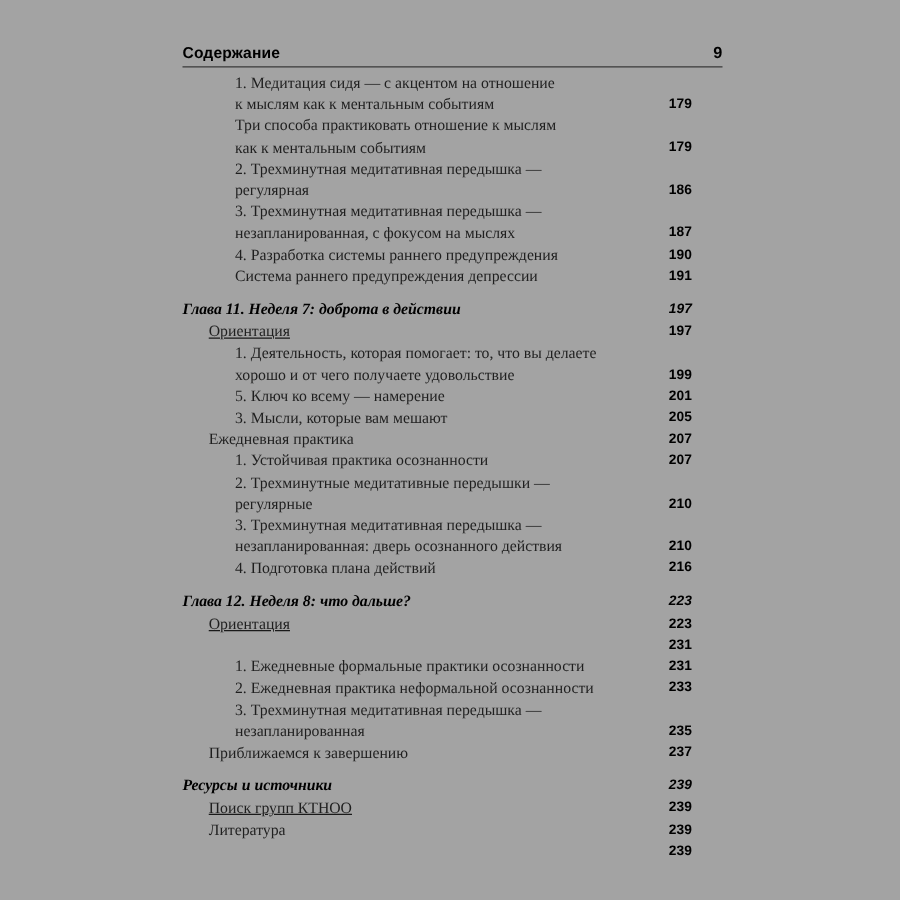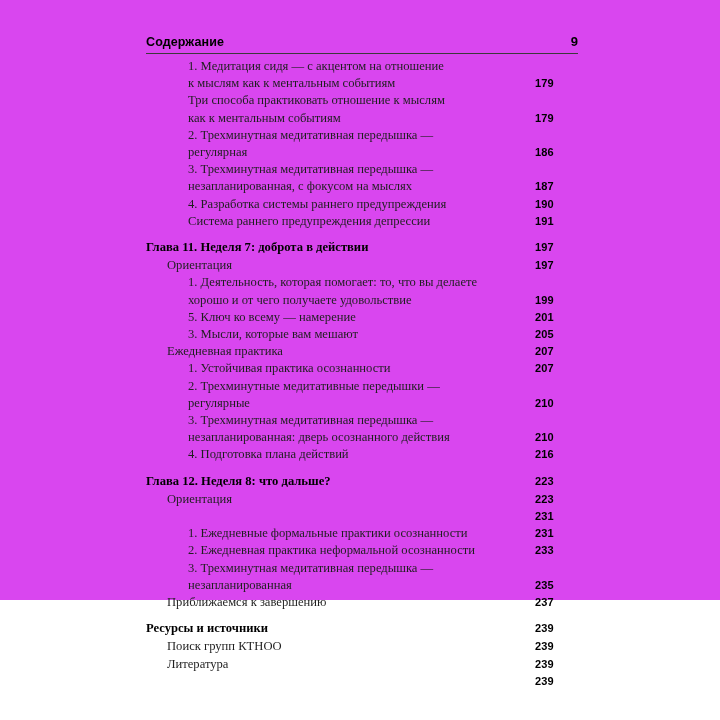--- a/index.html
+++ b/index.html
@@ -13,22 +13,22 @@
     height: 720px;
     overflow: hidden;
     font-family: "Liberation Serif", "DejaVu Serif", serif;
     color: #1a1a1a;
     -webkit-font-smoothing: antialiased;
   }
 
   .page {
     position: relative;
     width: 720px;
-    height: 600px;
-    background: #d946ef;
+    height: 720px;
+    background: #a3a3a3;
     box-sizing: border-box;
   }
 
   
   .running-header {
     position: absolute;
     left: 146px;
     top: 34px;
     width: 432px;
     display: flex;
@@ -85,22 +85,22 @@
   .lvl-1 .toc-label { margin-left: 21px; }
   .lvl-2 .toc-label { margin-left: 42px; }
 
   
   .kind-chapter .toc-label,
   .kind-part .toc-label {
     font-weight: bold;
     color: #000000;
     font-size: 12.6px;
   }
-  .kind-chapter, .kind-part { margin-top: 9px; }
-  .kind-chapter + .toc-row, .kind-part + .toc-row { margin-top: 1px; }
+  .kind-chapter, .kind-part { margin-top: 9px; font-style: italic; }
+  .kind-chapter + .toc-row, .kind-part + .toc-row { margin-top: 1px; text-decoration: underline; }
 
   
   .cont { }
 </style>
 </head>
 <body>
 
 <div class="page">
 
   <div class="running-header">

